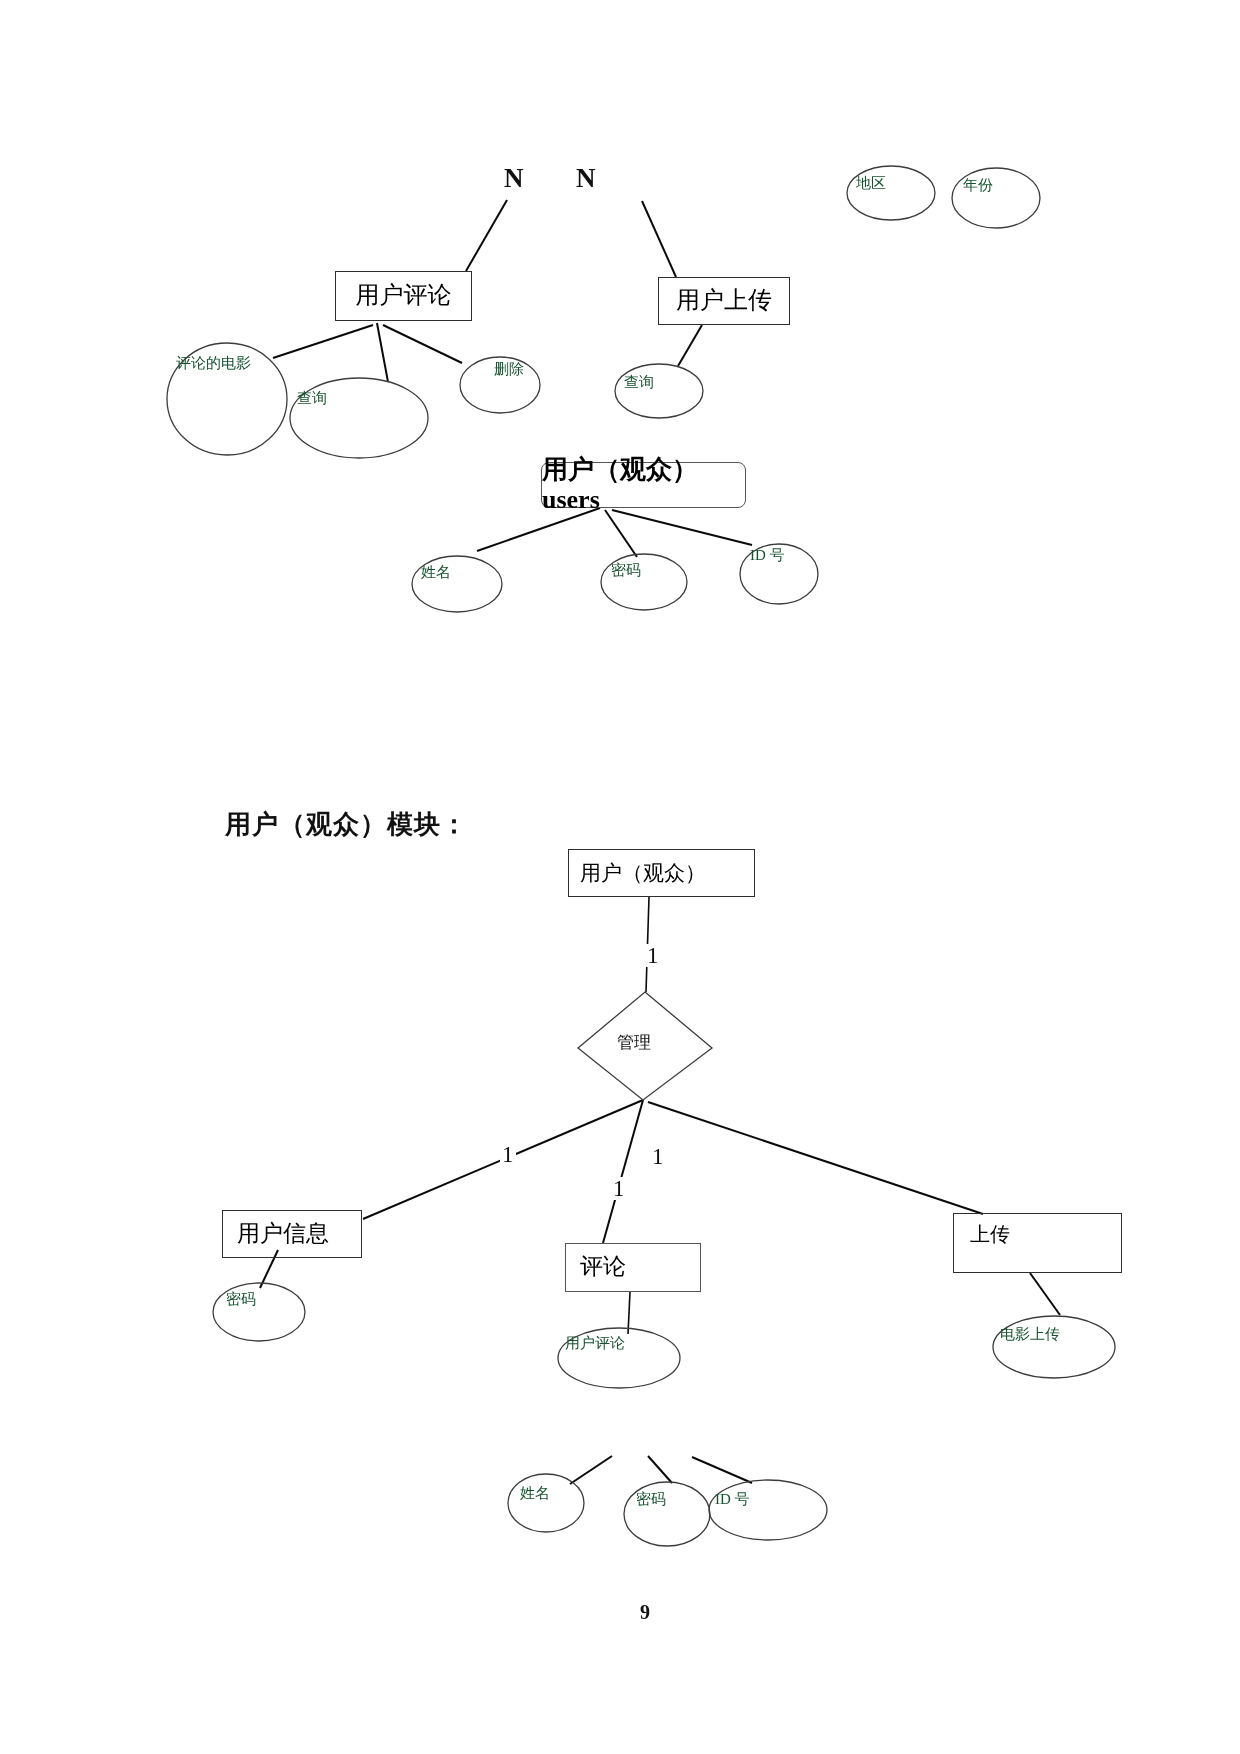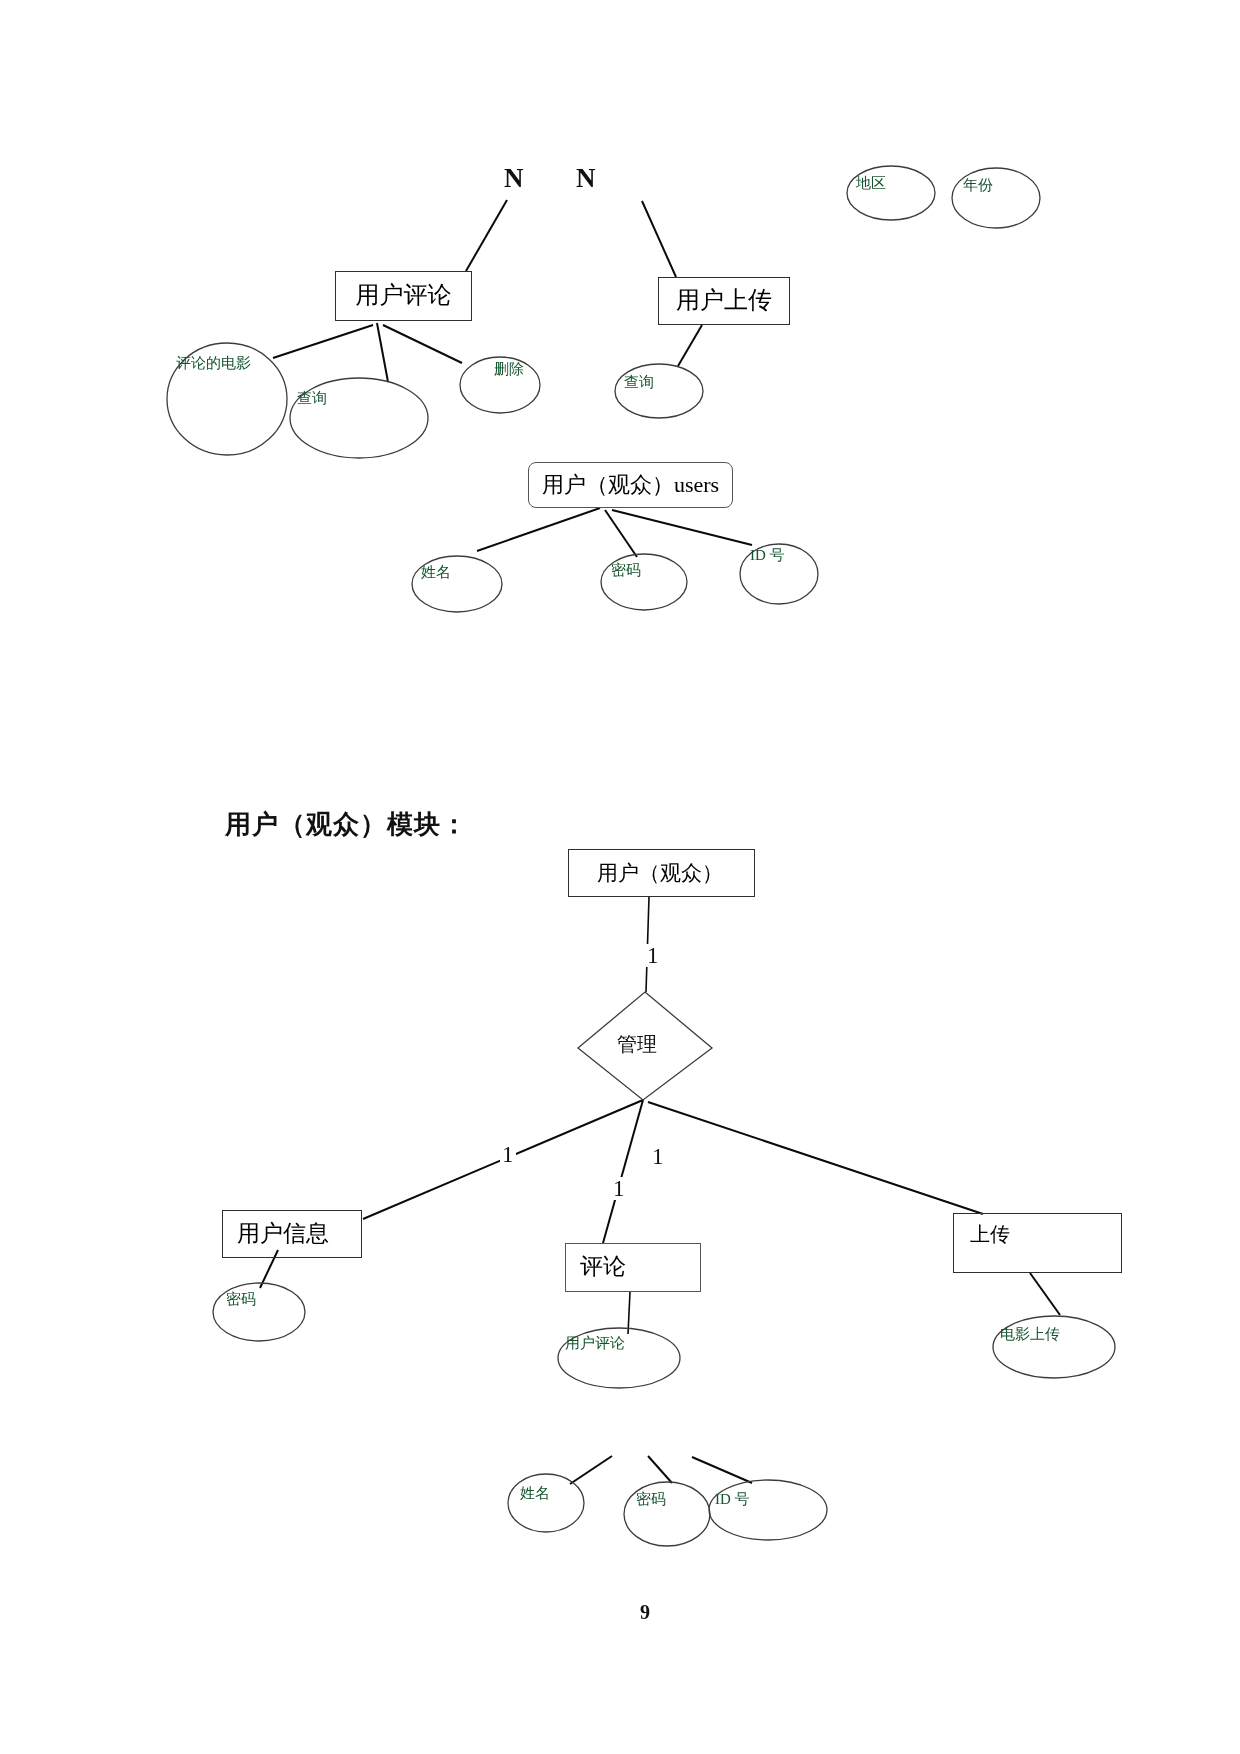--- a/index.html
+++ b/index.html
@@ -68,24 +68,24 @@
     </g>
     <polygon points="645,992 712,1048 643,1100 578,1048" fill="#ffffff" stroke="#3c3c3c" stroke-width="1.3"></polygon>
   </svg>
 
   <div class="box jc" style="left:335px;top:271px;width:137px;height:50px;font-size:24px;">
     <span>用户评论</span>
   </div>
   <div class="box jc" style="left:658px;top:277px;width:132px;height:48px;font-size:24px;">
     <span>用户上传</span>
   </div>
-  <div class="box jc" style="left:528px;top:462px;width:205px;height:46px;font-size:22px;border-radius:8px;border-color:#555;">
+  <div class="box jc" style="left:541px;top:462px;width:205px;height:46px;font-size:26px;border-radius:8px;border-color:#555;font-weight:bold;">
     <span>用户（观众）users</span>
   </div>
-  <div class="box" style="left:568px;top:849px;width:187px;height:48px;font-size:21px;padding-left:28px;">
+  <div class="box" style="left:568px;top:849px;width:187px;height:48px;font-size:21px;padding-left:11px;">
     <span>用户（观众）</span>
   </div>
   <div class="box" style="left:222px;top:1202px;width:140px;height:48px;font-size:23px;padding-left:14px;margin-top:8px;">
     <span>用户信息</span>
   </div>
   <div class="box" style="left:565px;top:1243px;width:136px;height:49px;font-size:23px;padding-left:14px;border-color:#555;">
     <span>评论</span>
   </div>
   <div class="box" style="left:953px;top:1213px;width:169px;height:60px;font-size:20px;padding-left:16px;align-items:flex-start;padding-top:9px;">
     <span>上传</span>
@@ -99,21 +99,21 @@
   <span class="lbl ell-lbl" style="left:467px;top:362px;margin-left:27px;">删除</span>
   <span class="lbl ell-lbl" style="left:624px;top:375px;">查询</span>
   <span class="lbl ell-lbl" style="left:856px;top:176px;">地区</span>
   <span class="lbl ell-lbl" style="left:963px;top:178px;">年份</span>
   <span class="lbl ell-lbl" style="left:421px;top:565px;">姓名</span>
   <span class="lbl ell-lbl" style="left:611px;top:563px;">密码</span>
   <span class="lbl ell-lbl" style="left:750px;top:548px;">ID 号</span>
 
   <span class="lbl heading" style="left:225px;top:812px;">用户（观众）模块：</span>
 
-  <span class="lbl" style="left:617px;top:1034px;font-size:20px;">管理</span>
+  <span class="lbl" style="left:617px;top:1034px;font-size:17px;">管理</span>
   <span class="lbl card" style="left:645px;top:944px;">1</span>
   <span class="lbl card" style="left:500px;top:1143px;">1</span>
   <span class="lbl card" style="left:650px;top:1145px;">1</span>
   <span class="lbl card" style="left:611px;top:1177px;">1</span>
   <span class="lbl ell-lbl" style="left:226px;top:1292px;">密码</span>
   <span class="lbl ell-lbl" style="left:565px;top:1336px;">用户评论</span>
   <span class="lbl ell-lbl" style="left:520px;top:1486px;">姓名</span>
   <span class="lbl ell-lbl" style="left:636px;top:1492px;">密码</span>
   <span class="lbl ell-lbl" style="left:715px;top:1492px;">ID 号</span>
   <span class="lbl ell-lbl" style="left:1000px;top:1327px;">电影上传</span>

